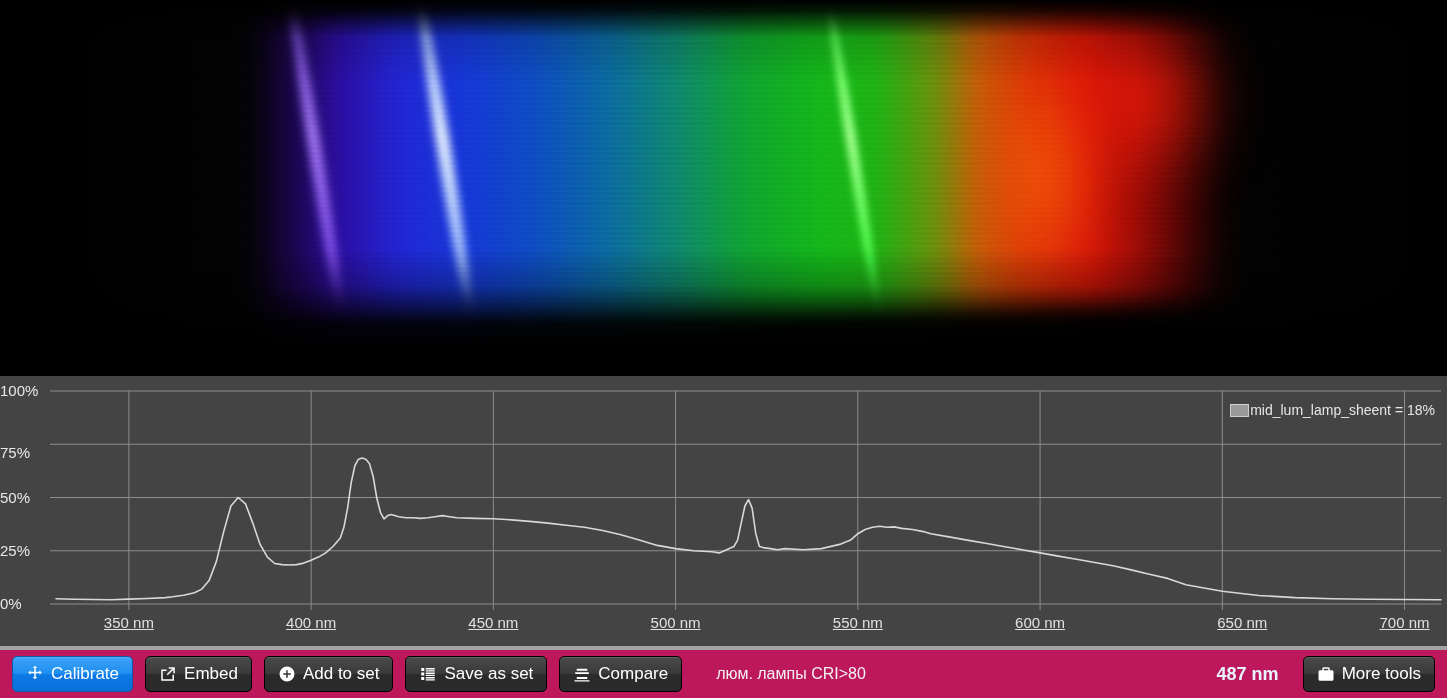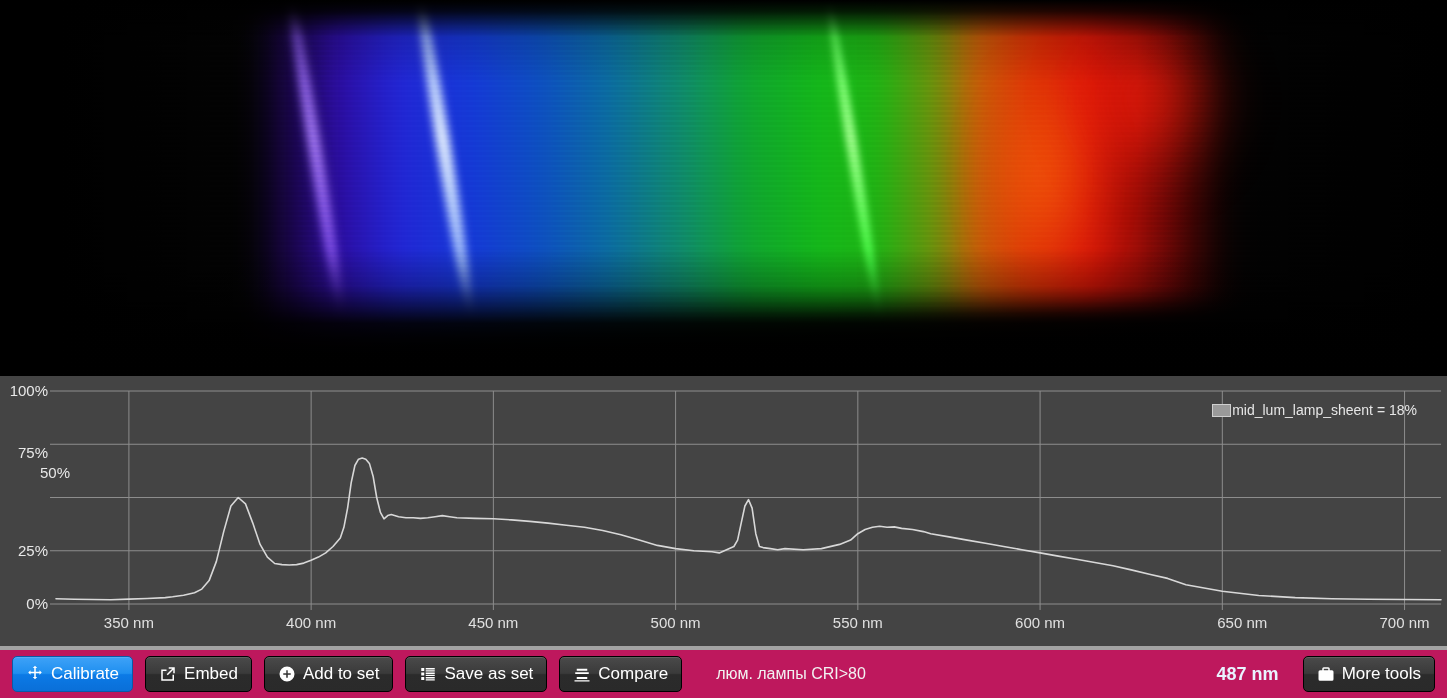--- a/index.html
+++ b/index.html
@@ -114,32 +114,32 @@
     background: radial-gradient(ellipse at center, rgba(255,110,10,.7), rgba(255,80,0,0) 70%);
   }
 
   
   #chart-panel {
     position: absolute; left: 0; top: 376px; width: 1447px; height: 270px;
     background: #444444;
   }
   #plot-svg { position: absolute; left: 0; top: 0; }
   .ylabel {
-    position: absolute; left: 0; width: 48px; text-align: right;
+    position: absolute; left: 0; width: 48px; 
     color: #e8e8e8; font-size: 15px; line-height: 15px;
   }
   .xlabel {
     position: absolute; top: 614px; color: #e0e0e0; font-size: 15px;
-    text-align: center; width: 90px;
+    text-align: center; width: 90px; text-decoration: underline;
   }
   #xlabels { position: absolute; left: 0; top: 0; width: 1447px; height: 0; }
   #ylabels { position: absolute; left: 0; top: 0; width: 1447px; height: 0; }
 
   #legend {
-    position: absolute; right: 30px; top: 402px;
+    position: absolute; right: 12px; top: 402px;
     display: flex; align-items: center; gap: 1px;
     font-size: 14px; color: #e6e6e6; white-space: nowrap;
   }
   #legend-swatch {
     width: 19px; height: 13px; background: #9a9a9a;
     border: 1px solid #cfcfcf; display: inline-block;
   }
 
   
   #toolbar {
@@ -210,21 +210,21 @@
           <line x1="1222.3157894736842" y1="15" x2="1222.3157894736842" y2="234" stroke="#8d8d8d" stroke-width="1"></line>
           <line x1="1404.5526315789475" y1="15" x2="1404.5526315789475" y2="234" stroke="#8d8d8d" stroke-width="1"></line>
         </g>
       <polyline id="curve" fill="none" stroke="#d8d8d8" stroke-width="1.6" stroke-linejoin="round" stroke-linecap="round" points="56.0,222.7 74.2,223.3 92.4,223.5 110.7,223.7 128.9,223.1 147.1,222.5 165.3,221.6 172.6,220.8 183.6,219.3 194.5,216.7 201.8,213.1 209.1,204.6 216.4,185.4 223.7,155.6 230.9,130.0 238.2,121.5 245.5,127.9 252.8,147.1 260.1,168.4 267.4,181.1 274.7,187.5 282.0,188.6 289.3,189.0 296.6,188.6 303.8,187.1 311.1,184.3 318.4,181.1 325.7,176.9 333.0,170.5 340.3,162.0 343.9,151.3 347.6,132.1 351.2,106.6 354.9,89.5 358.5,83.2 362.2,82.1 365.8,83.2 369.4,87.4 373.1,100.2 376.7,121.5 380.4,136.4 384.0,142.8 387.7,139.6 391.3,138.5 398.6,140.7 405.9,141.7 413.2,141.7 420.5,142.4 427.8,141.7 435.1,140.7 442.3,139.6 449.6,140.7 456.9,141.7 475.1,142.4 493.4,142.8 511.6,143.9 529.8,145.4 548.0,147.1 566.3,149.2 584.5,151.3 602.7,154.5 620.9,158.8 639.2,164.1 657.4,169.4 675.6,172.6 693.8,174.8 712.1,175.8 719.3,176.9 726.6,173.7 733.9,170.5 737.6,164.1 741.2,147.1 744.9,130.0 748.5,123.6 752.1,132.1 755.8,157.7 759.4,170.5 763.1,171.6 770.4,172.6 777.7,173.7 784.9,172.6 803.2,173.7 821.4,172.6 839.6,168.4 850.6,164.1 857.8,157.7 865.1,153.5 872.4,151.3 879.7,150.3 887.0,151.3 894.3,150.9 901.6,152.4 912.5,153.5 923.4,155.6 930.7,157.7 949.0,160.9 967.2,164.1 985.4,167.3 1003.6,170.5 1021.9,173.7 1040.1,176.9 1058.3,180.1 1076.5,183.3 1094.8,186.5 1113.0,189.7 1131.2,193.9 1149.4,198.2 1167.6,202.4 1185.9,208.8 1222.3,215.2 1258.8,219.5 1295.2,221.6 1331.7,222.7 1368.1,223.3 1404.6,223.5 1441.0,223.7"></polyline>
     </svg>
   </div>
 
   <div id="ylabels">
       <div class="ylabel" style="top: 596px;">0%</div>
       <div class="ylabel" style="top: 542.75px;">25%</div>
-      <div class="ylabel" style="top: 465px; padding-left: 40px;">50%</div>
+      <div class="ylabel" style="top: 490px;">50%</div>
       <div class="ylabel" style="top: 445px;">75%</div>
       <div class="ylabel" style="top: 383px;">100%</div>
     </div>
   <div id="xlabels">
       <div class="xlabel" style="left: 83.8947px;">350 nm</div>
       <div class="xlabel" style="left: 266.132px;">400 nm</div>
       <div class="xlabel" style="left: 448.368px;">450 nm</div>
       <div class="xlabel" style="left: 630.605px;">500 nm</div>
       <div class="xlabel" style="left: 812.842px;">550 nm</div>
       <div class="xlabel" style="left: 995.079px;">600 nm</div>

